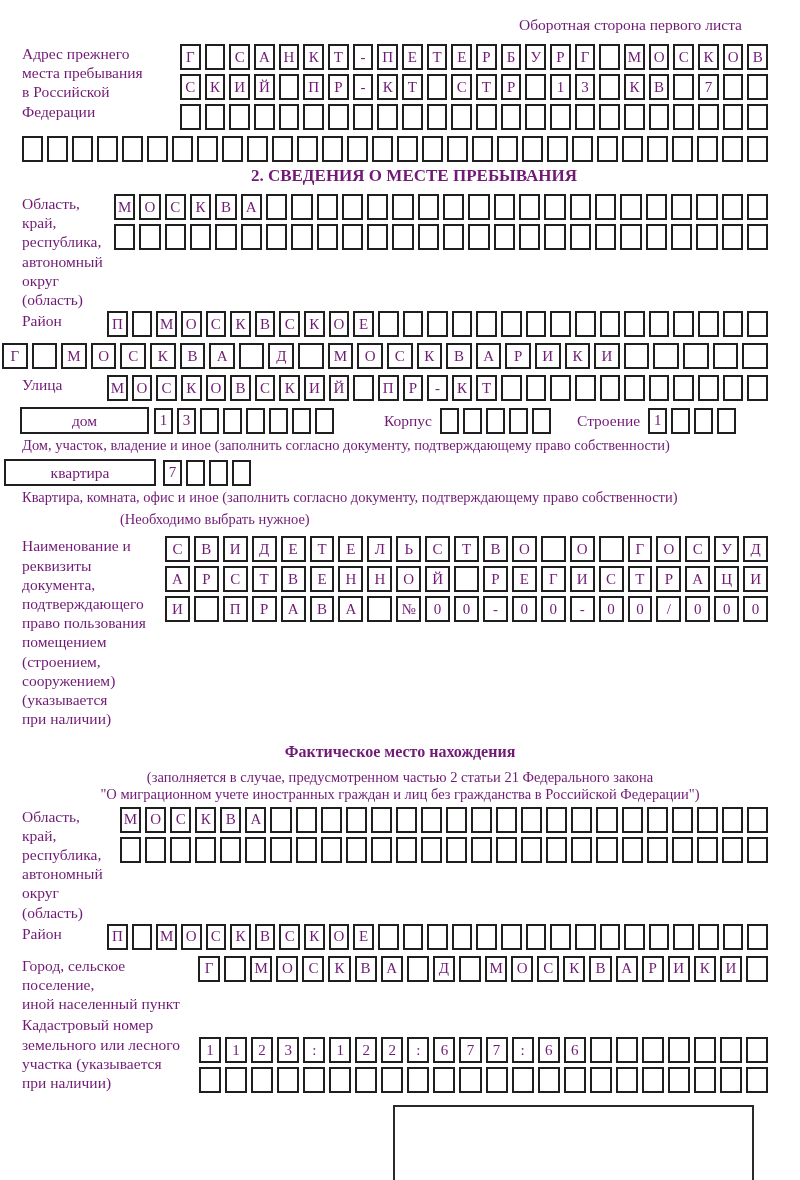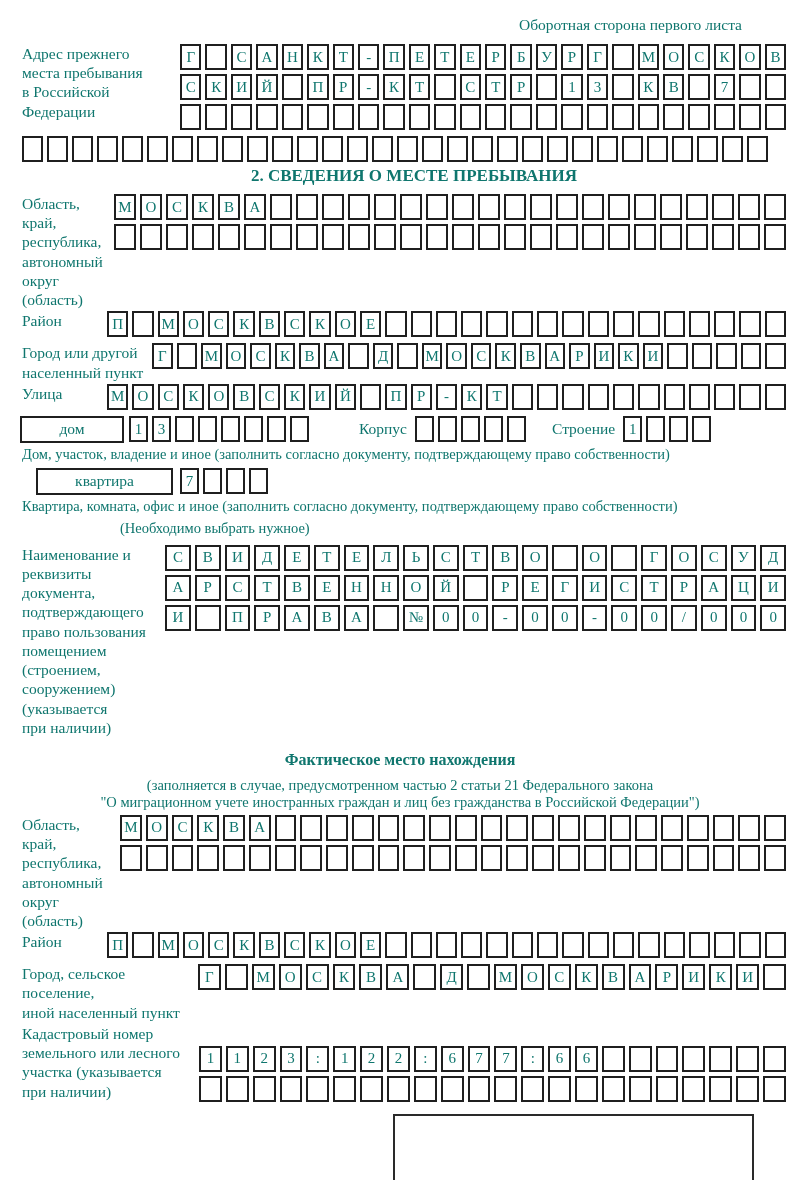--- a/index.html
+++ b/index.html
@@ -1,23 +1,23 @@
 <!DOCTYPE html>
 <html lang="ru"><head>
 <meta charset="utf-8">
 <style>
   html,body{margin:0;padding:0;background:#ffffff;}
   .page{
     width:800px;height:1180px;box-sizing:border-box;
     padding-top:16px;position:relative;overflow:hidden;
     font-family:"Liberation Serif","DejaVu Serif",serif;
-    color:#0f766e;background:#ffffff;
+    color:#701a75;background:#ffffff;
   }
   .corner{ text-align:right; padding-right:58px; font-size:15.5px; margin-bottom:10px;}
-  .field{display:flex; padding-right:12px; margin-bottom:2px;}
+  .field{display:flex; padding-right:30px; margin-bottom:2px;}
   .flabel{flex:0 0 auto; box-sizing:border-box; padding-left:22px;
           font-size:15.5px; line-height:1.24; white-space:pre-line;}
   .rows{flex:1 1 auto; min-width:0;}
   .cellrow{display:flex; height:26px; margin-bottom:4px;}
   .cell{flex:1 1 0; min-width:0; border:2px solid #1f1f1f; margin:0 2px;
         display:flex; align-items:center; justify-content:center;
         font-size:15px; line-height:1; background:#fff;}
   .fixedcells .cell, .cellrow.fixed .cell{flex:0 0 15px; width:15px;}
   .fullrow{margin:0 30px 3px 20px;}
   .note{ text-align:center; font-size:14.5px; margin:0 20px 4px 20px; white-space:pre-line;}
@@ -255,22 +255,20 @@
           <span class="cell"></span>
           <span class="cell"></span>
           <span class="cell"></span>
           <span class="cell"></span>
           <span class="cell"></span>
         </div>
       </div>
   </div>
 
   <div class="field">
-    <div class="flabel" style="width:150px">Город или другой
-населенный пункт</div>
     <div class="rows">
         <div class="cellrow">
           <span class="cell">Г</span>
           <span class="cell"></span>
           <span class="cell">М</span>
           <span class="cell">О</span>
           <span class="cell">С</span>
           <span class="cell">К</span>
           <span class="cell">В</span>
           <span class="cell">А</span>
@@ -325,21 +323,21 @@
           <span class="cell"></span>
           <span class="cell"></span>
           <span class="cell"></span>
           <span class="cell"></span>
           <span class="cell"></span>
         </div>
       </div>
   </div>
 
   <div class="domrow">
-    <div class="widebox" style="width:104px;margin-left:20px">дом</div>
+    <div class="widebox" style="width:129px;margin-left:20px">дом</div>
     <div class="cellrow fixed" style="margin:0 0 0 3px">
         <span class="cell">1</span>
         <span class="cell">3</span>
         <span class="cell"></span>
         <span class="cell"></span>
         <span class="cell"></span>
         <span class="cell"></span>
         <span class="cell"></span>
         <span class="cell"></span>
       </div>
@@ -355,21 +353,21 @@
     <div class="cellrow fixed" style="margin:0 0 0 6px">
         <span class="cell">1</span>
         <span class="cell"></span>
         <span class="cell"></span>
         <span class="cell"></span>
       </div>
   </div>
   <div class="caption">Дом, участок, владение и иное (заполнить согласно документу, подтверждающему право собственности)</div>
 
   <div class="domrow">
-    <div class="widebox" style="width:137px;margin-left:36px">квартира</div>
+    <div class="widebox" style="width:152px;margin-left:4px">квартира</div>
     <div class="cellrow fixed" style="margin:0 0 0 5px">
         <span class="cell">7</span>
         <span class="cell"></span>
         <span class="cell"></span>
         <span class="cell"></span>
       </div>
   </div>
   <div class="caption">Квартира, комната, офис и иное (заполнить согласно документу, подтверждающему право собственности)</div>
 
   <div style="padding-left:120px;font-size:14.5px;margin-bottom:8px">(Необходимо выбрать нужное)</div>

